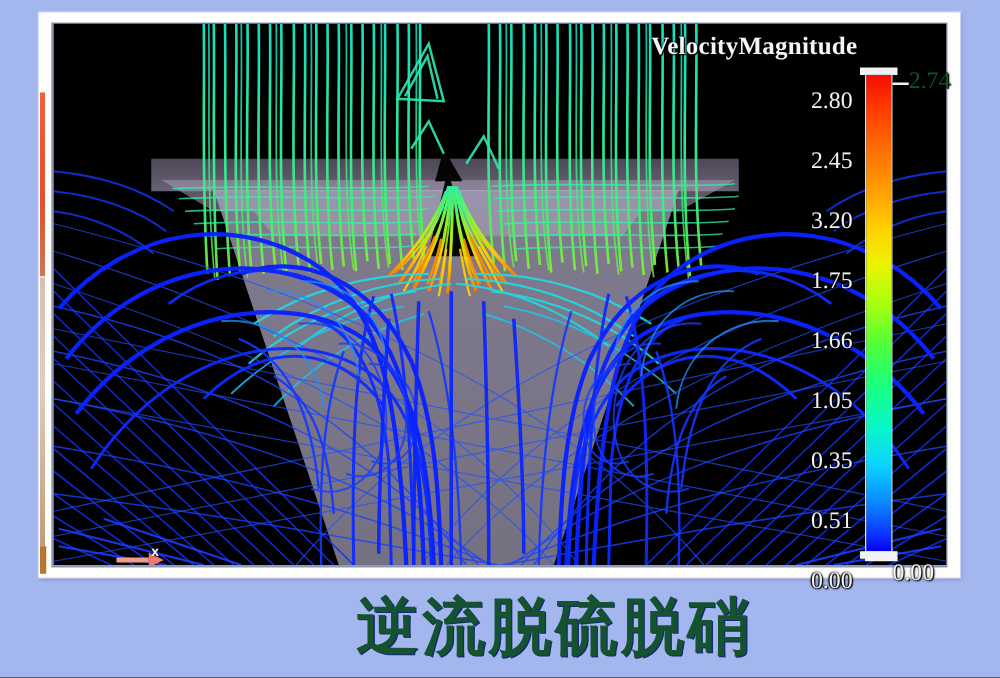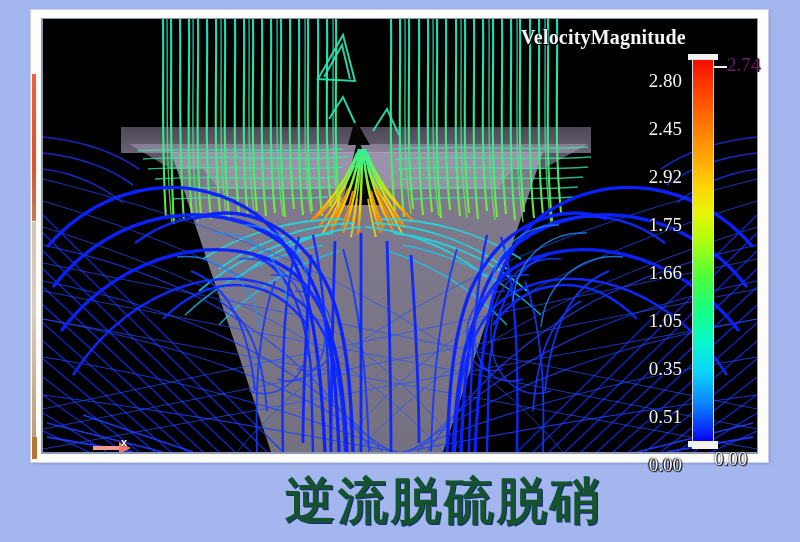--- a/index.html
+++ b/index.html
@@ -85,21 +85,21 @@
   }
   .ticklabels{position:absolute;left:612px;top:68px;width:70px;height:400px;}
   .ticklabels .tk{
     position:absolute;right:0;
     color:#f3f3f3;font-size:19px;
     text-shadow:0 0 2px #000,1px 1px 1px #000,-1px 0 1px #000;
     white-space:nowrap;
   }
   .range-hi{
     position:absolute;left:727px;top:54px;
-    color:#701a75;font-size:19px;
+    color:#14532d;font-size:19px;
     text-shadow:0 0 2px #000,1px 1px 1px #000;
   }
   .range-lo{
     position:absolute;left:714px;top:448px;
     color:#f4f4f4;font-size:19px;
     text-shadow:0 0 2px #000,1px 1px 1px #000;
   }
 
   
   .axis-triad{position:absolute;left:50px;top:415px;width:46px;height:28px;}
@@ -447,21 +447,21 @@
   <div class="sbar-title">VelocityMagnitude</div>
   <div class="sbar-cap top"></div>
   <div class="sbar"></div>
   <div class="sbar-cap bot"></div>
   <div class="sbar-tick"></div>
   <div class="sbar-tick-bot"></div>
 
   <div class="ticklabels">
     <span class="tk" style="top:2px">2.80</span>
     <span class="tk" style="top:50px">2.45</span>
-    <span class="tk" style="top:98px">2.92</span>
+    <span class="tk" style="top:98px">3.20</span>
     <span class="tk" style="top:146px">1.75</span>
     <span class="tk" style="top:194px">1.66</span>
     <span class="tk" style="top:242px">1.05</span>
     <span class="tk" style="top:290px">0.35</span>
     <span class="tk" style="top:338px">0.51</span>
     <span class="tk" style="top:386px">0.00</span>
   </div>
 
   <div class="range-hi">2.74</div>
   <div class="range-lo">0.00</div>

